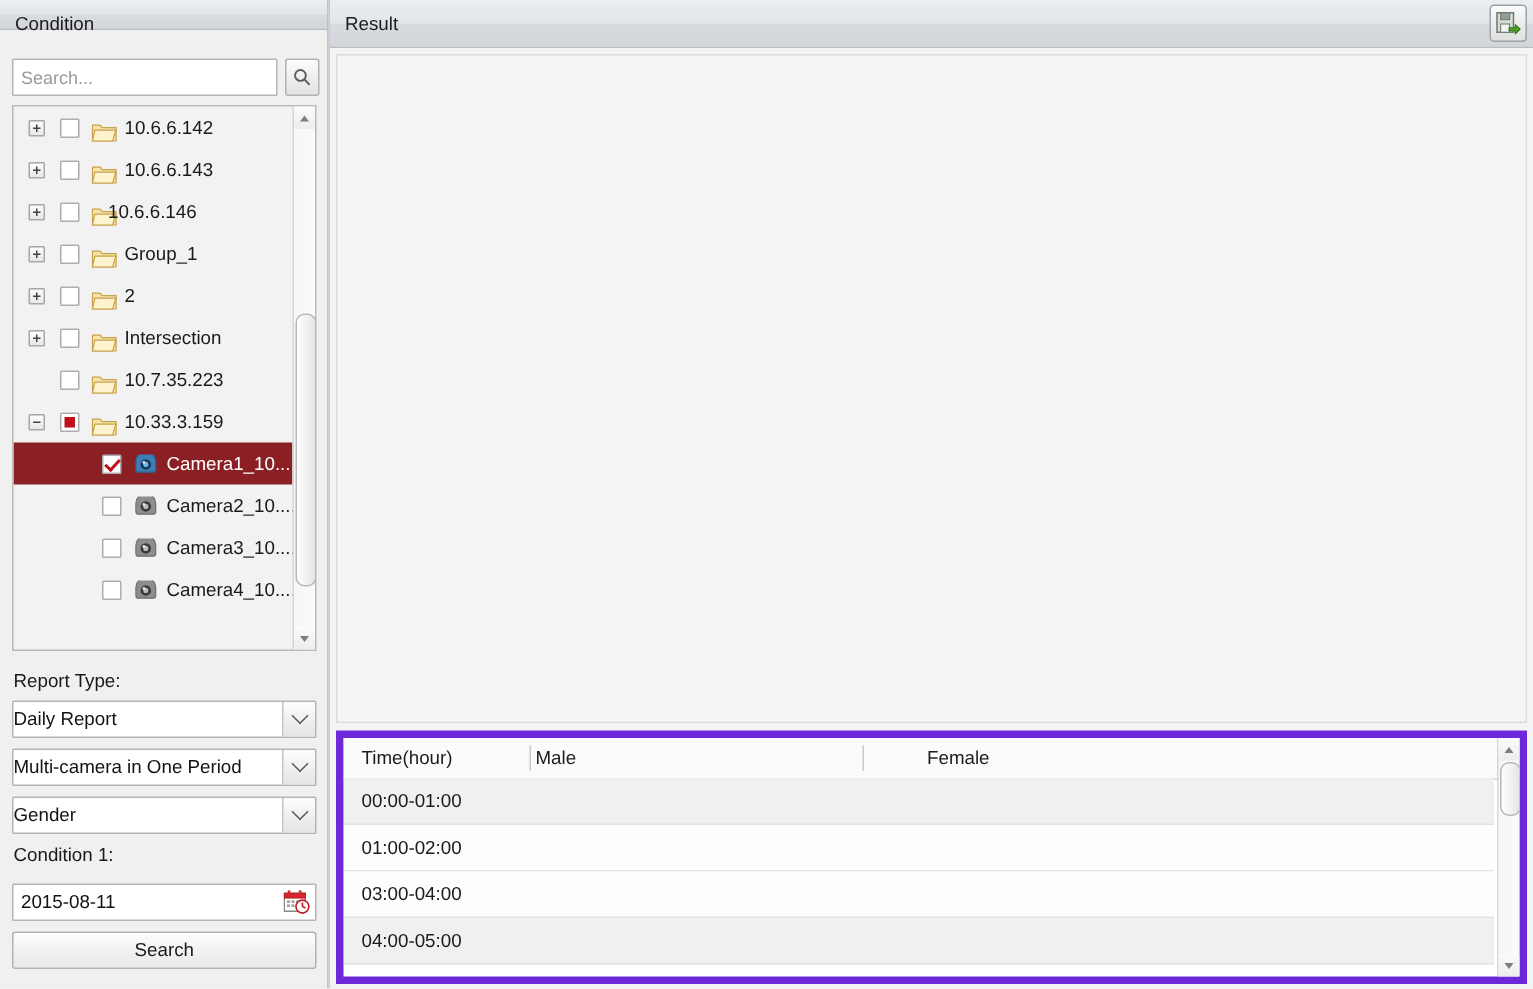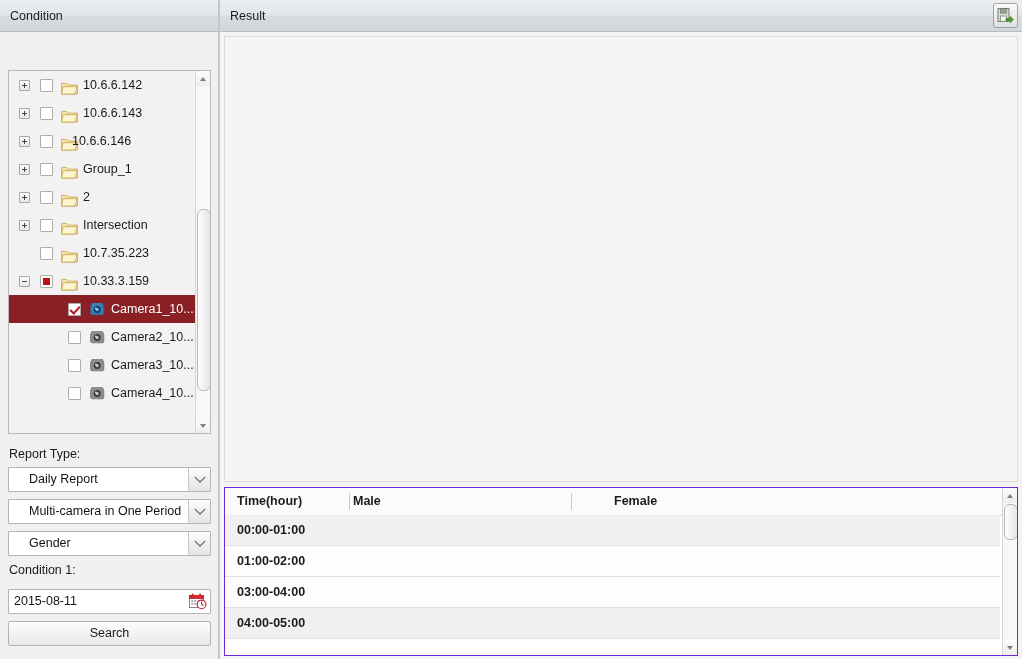--- a/index.html
+++ b/index.html
@@ -7,21 +7,21 @@
     width:1022px;height:659px;overflow:hidden;
     background:#f2f2f2;
     font-family:"Liberation Sans", sans-serif;
     font-size:12px;color:#1a1a1a;
     -webkit-font-smoothing:antialiased;
   }
   .app{position:relative;width:1022px;height:659px;}
 
   
   .panel-head{
-    height:32px;line-height:32px;
+    height:20px;line-height:32px;
     background:linear-gradient(to bottom,#eceff1 0%,#e3e6e9 48%,#d8dce0 52%,#d2d6da 100%);
     border-bottom:1px solid #b9bcc0;
     font-size:12.5px;color:#1c1c1c;
     padding-left:10px;box-sizing:border-box;
     position:relative;
   }
 
   
   .left{
     position:absolute;left:0;top:0;width:219px;height:659px;
@@ -81,21 +81,21 @@
   .ico{position:absolute;top:6px;width:17px;height:16px;}
   .tlabel{position:absolute;top:0;}
 
   .lbl{
     position:absolute;left:9px;font-size:12.5px;color:#1a1a1a;
   }
   .sel-ctl{
     position:absolute;left:8px;width:203px;height:25px;box-sizing:border-box;
     border:1px solid #b5b5b5;background:#fff;border-radius:1px;
   }
-  .sel-ctl .txt{position:absolute;left:20px;top:0;line-height:23px;font-size:12.5px;color:#131313;}
+  .sel-ctl .txt{position:absolute;left:0;top:0;line-height:23px;font-size:12.5px;color:#131313;}
   .sel-ctl .arrowbtn{
     position:absolute;right:0;top:0;width:21px;height:23px;
     border-left:1px solid #c4c4c4;
     background:linear-gradient(to bottom,#fdfdfd,#efefef 55%,#e4e4e4);
     display:flex;align-items:center;justify-content:center;cursor:pointer;
   }
   .chev{width:7px;height:7px;border:solid #5a5a5a;border-width:0 1.6px 1.6px 0;transform:rotate(45deg) translate(-2px,-2px);}
 
   .datefield{
     position:absolute;left:8px;width:203px;height:25px;box-sizing:border-box;
@@ -120,21 +120,21 @@
     background:linear-gradient(to bottom,#fbfbfb,#ebebeb 55%,#e0e0e0);
     display:flex;align-items:center;justify-content:center;cursor:pointer;
   }
   .chartarea{
     position:absolute;left:4px;top:36px;right:4px;height:446px;
     background:#f5f5f5;border:1px solid #dcdcdc;box-sizing:border-box;
   }
 
   .tablewrap{
     position:absolute;left:4px;top:487px;right:4px;bottom:3px;
-    background:#fff;border:1px solid #6d28d9;box-sizing:border-box;overflow:hidden;font-weight:bold;
+    background:#fff;border:5px solid #6d28d9;box-sizing:border-box;overflow:hidden;
   }
   .thead{
     position:absolute;left:0;top:0;right:0;height:27px;
     background:#fbfbfb;border-bottom:1px solid #d2d2d2;
   }
   .th{position:absolute;top:0;height:27px;line-height:27px;font-size:12.5px;color:#1c1c1c;}
   .thdiv{position:absolute;top:5px;width:1px;height:17px;background:#c9c9c9;}
   .tbody{position:absolute;left:0;top:27px;right:17px;bottom:0;overflow:hidden;}
   .trow{height:31px;line-height:31px;font-size:12.5px;color:#1b1b1b;box-sizing:border-box;
         border-bottom:1px solid #e2e2e2;background:#fdfdfd;}
@@ -171,20 +171,29 @@
 </head>
 <body>
 
 <div class="app">
 
   <div class="left">
     <div class="panel-head">Condition</div>
 
     <div class="left-body">
 
+      <div class="searchrow">
+        <input class="searchbox" type="text" placeholder="Search..." style="">
+        <div class="searchbtn">
+          <svg width="13" height="13" viewBox="0 0 13 13">
+            <circle cx="5.3" cy="5.3" r="3.6" fill="none" stroke="#5d5d5d" stroke-width="1.3"></circle>
+            <line x1="8.1" y1="8.1" x2="11.4" y2="11.6" stroke="#5d5d5d" stroke-width="1.4"></line>
+          </svg>
+        </div>
+      </div>
 
       <div class="treewrap">
         <div class="treeinner" id="treeinner">
             <div class="tnode">
               <div class="exp plus" style="left: 10px;"></div>
               <div class="cbx" style="left: 31px;"></div>
               <span class="ico" style="left: 52px;"><svg width="17" height="14" viewBox="0 0 17 14">
                   <path d="M0.6 2.4 h5.1 l1.5 1.7 h9.2 v8.9 h-15.8 z" fill="#f6e0a6" stroke="#c9a martin" stroke-width="0"></path>
                   <path d="M0.6 2.4 h5.1 l1.5 1.7 h9.2 v8.9 h-15.8 z" fill="#f7e2ab" stroke="#c8a249" stroke-width="0.8" stroke-linejoin="round"></path>
                   <path d="M2.2 5.7 h14 l-2.1 7.3 h-13.5 z" fill="#fdf3cf" stroke="#c8a249" stroke-width="0.8" stroke-linejoin="round"></path>

